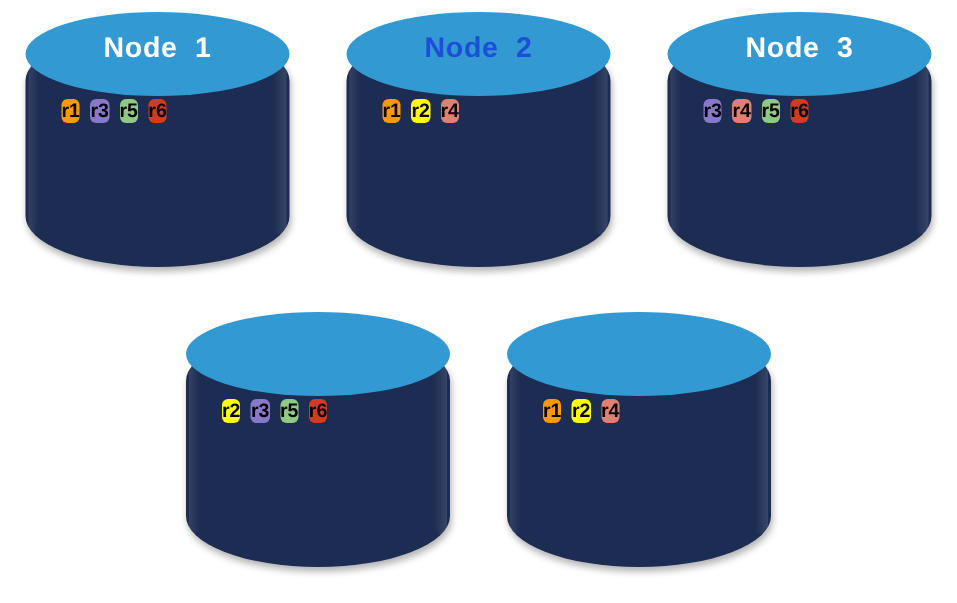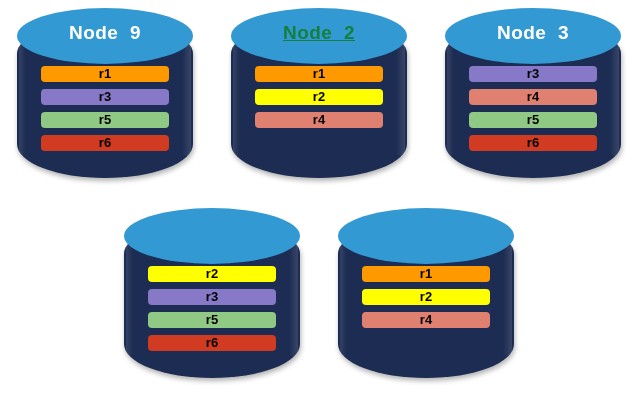--- a/index.html
+++ b/index.html
@@ -96,21 +96,21 @@
   }
 
   
   .records {
     position: absolute;
     left: 32px;
     top: 58px;
     width: 128px;
     z-index: 3;
     display: flex;
-    flex-direction: column;
+    flex-direction: row;
     gap: 7px;
   }
   .record {
     height: 16px;
     border-radius: 4px;
     text-align: center;
     font-size: 13px;
     font-weight: bold;
     color: #000000;
     line-height: 16px;
@@ -119,34 +119,34 @@
 </head>
 <body>
 
 <div id="canvas">
   <div class="node-row" id="row-top">
       <div class="node">
         <div class="cyl-body" style="background: rgb(28, 44, 82);"></div>
         <div class="cyl-shade-l"></div>
         <div class="cyl-shade-r"></div>
         <div class="cyl-top" style="background: rgb(51, 153, 211);"></div>
-        <div class="node-title" style="color: rgb(255, 255, 255);">Node  9</div>
+        <div class="node-title" style="color: rgb(255, 255, 255);">Node  1</div>
         <div class="records">
           <div class="record" style="background: rgb(255, 153, 0);">r1</div>
           <div class="record" style="background: rgb(136, 120, 200);">r3</div>
           <div class="record" style="background: rgb(143, 201, 131);">r5</div>
           <div class="record" style="background: rgb(208, 59, 33);">r6</div>
         </div>
       </div>
       <div class="node">
         <div class="cyl-body" style="background: rgb(28, 44, 82);"></div>
         <div class="cyl-shade-l"></div>
         <div class="cyl-shade-r"></div>
         <div class="cyl-top" style="background: rgb(51, 153, 211);"></div>
-        <div class="node-title" style="color: #15803d; text-decoration: underline;">Node  2</div>
+        <div class="node-title" style="color: #1d4ed8;">Node  2</div>
         <div class="records">
           <div class="record" style="background: rgb(255, 153, 0);">r1</div>
           <div class="record" style="background: rgb(255, 255, 0);">r2</div>
           <div class="record" style="background: rgb(224, 128, 112);">r4</div>
         </div>
       </div>
       <div class="node">
         <div class="cyl-body" style="background: rgb(28, 44, 82);"></div>
         <div class="cyl-shade-l"></div>
         <div class="cyl-shade-r"></div>

